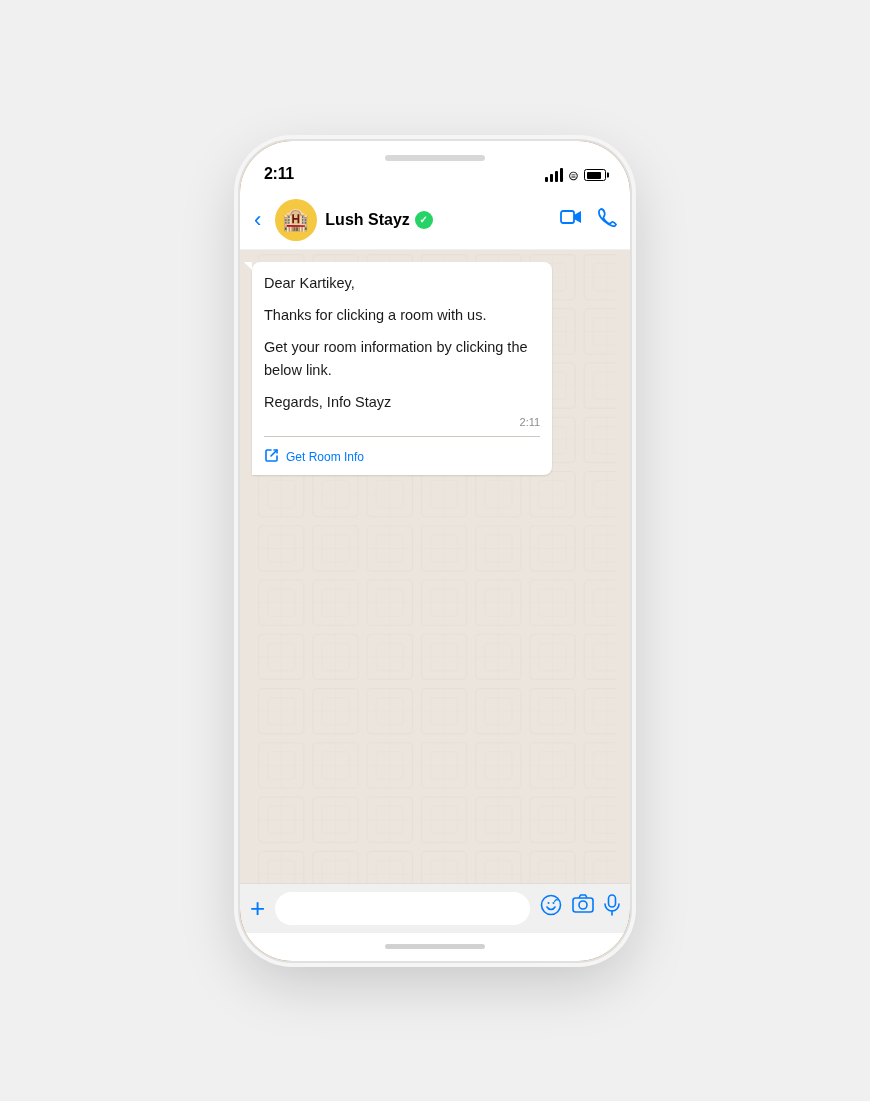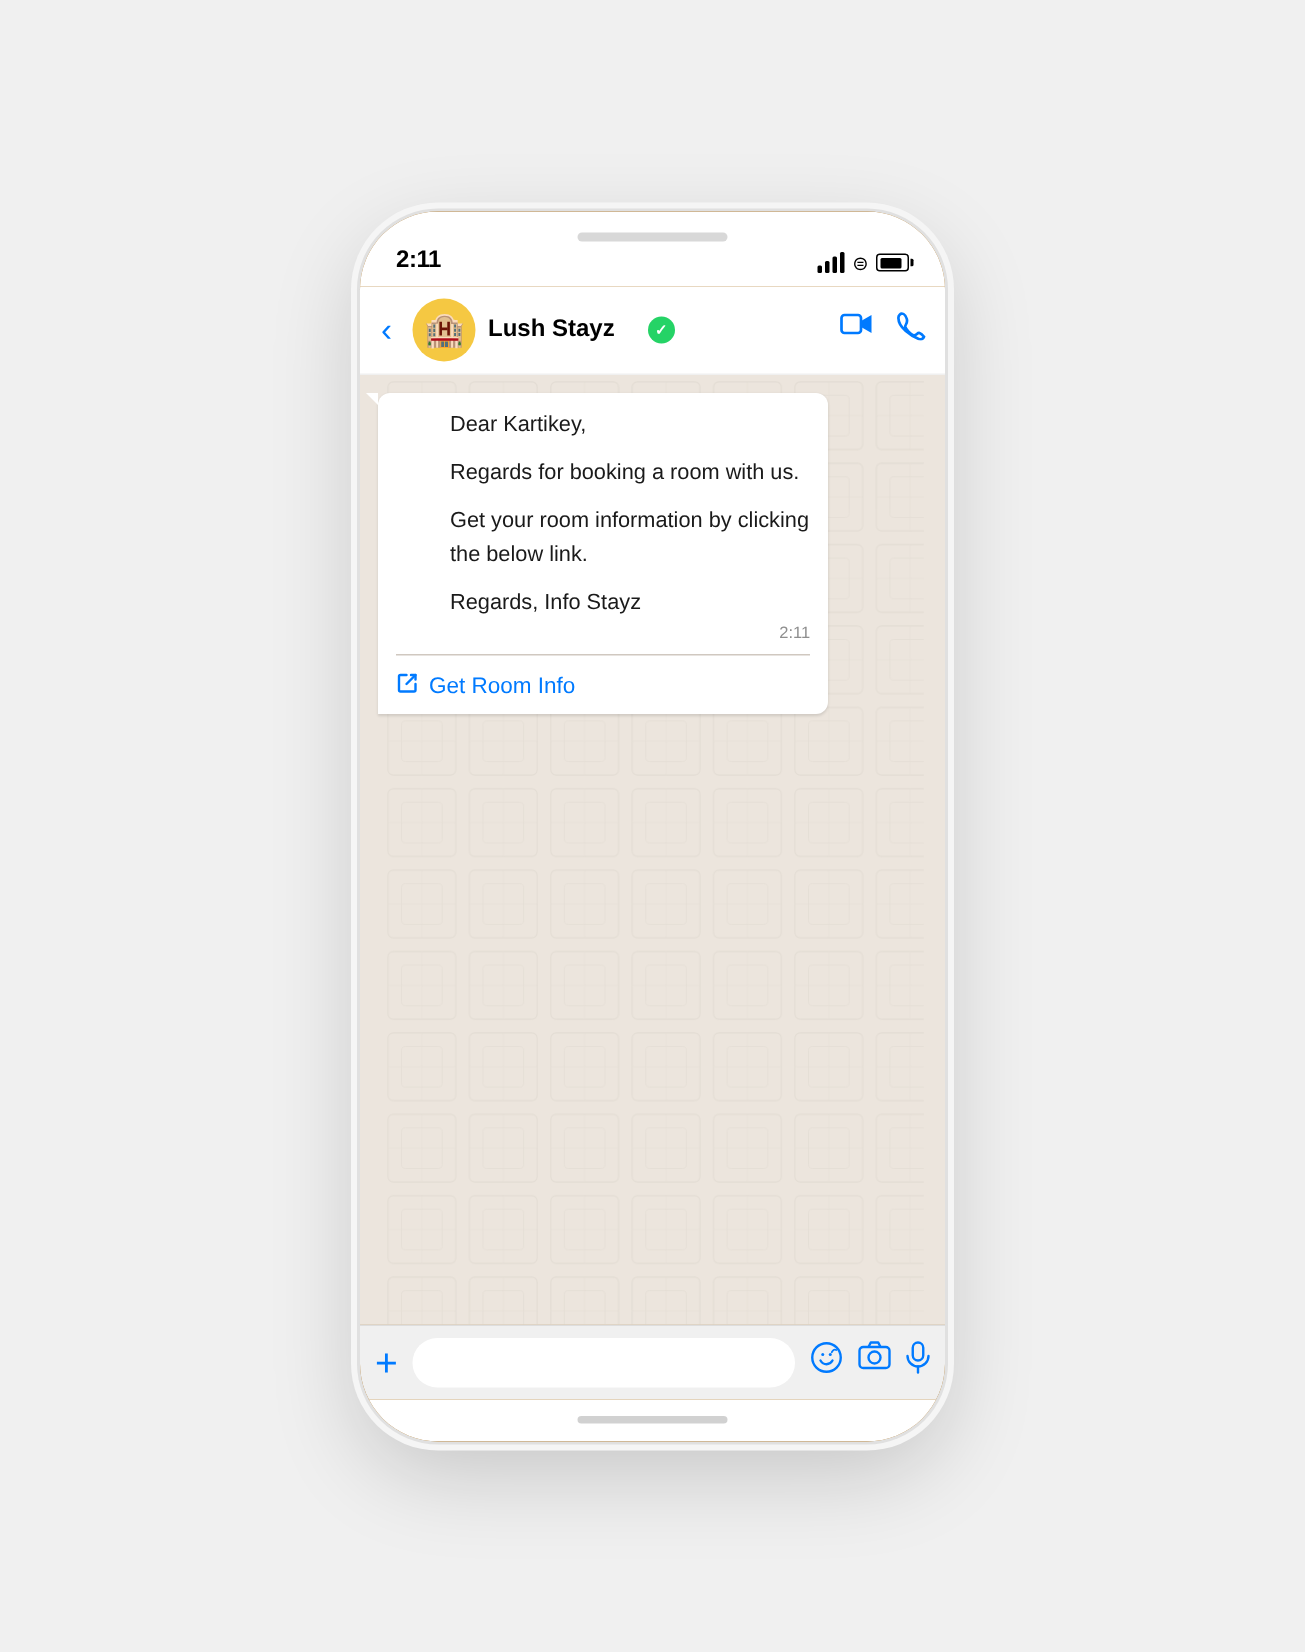--- a/index.html
+++ b/index.html
@@ -141,21 +141,21 @@
       align-items: center;
       justify-content: center;
       font-size: 22px;
       flex-shrink: 0;
     }
 
     .contact-info {
       flex: 1;
       display: flex;
       align-items: center;
-      gap: 22px;
+      gap: 5px;
     }
 
     .contact-name {
       font-size: 16px;
       font-weight: 600;
       color: #000;
     }
 
     .verified-badge {
       width: 18px;
@@ -230,21 +230,20 @@
     }
 
     .message-text {
       font-size: 14.5px;
       color: #1a1a1a;
       line-height: 1.55;
     }
 
     .message-text p {
       margin-bottom: 10px;
-      margin-left: 36px;
     }
     .message-text p:last-child {
       margin-bottom: 0;
     }
 
     .message-timestamp {
       font-size: 11px;
       color: #8e8e8e;
       text-align: right;
       margin-top: 2px;
@@ -253,21 +252,21 @@
     .message-divider {
       border-top: 1px solid #d0c8c0;
       margin: 8px 0 6px 0;
     }
 
     .message-link {
       display: flex;
       align-items: center;
       gap: 6px;
       color: #007AFF;
-      font-size: 15px;
+      font-size: 12px;
       font-weight: 500;
       padding: 4px 0 2px 0;
       cursor: pointer;
       text-decoration: none;
     }
 
     .link-icon {
       font-size: 16px;
     }
 
@@ -389,21 +388,21 @@
         </pattern>
       </defs>
       <rect width="400" height="700" fill="url(#wa-pattern)"></rect>
     </svg>
 
     <div class="messages-area">
 
       <div class="message-bubble">
         <div class="message-text">
           <p>Dear Kartikey,</p>
-          <p>Regards for booking a room with us.</p>
+          <p>Thanks for clicking a room with us.</p>
           <p>Get your room information by clicking the below link.</p>
           <p>Regards, Info Stayz</p>
         </div>
         <div class="message-timestamp">2:11</div>
         <div class="message-divider"></div>
         <a class="message-link" href="#">
           <span class="link-icon">
             
             <svg width="16" height="16" viewBox="0 0 16 16" fill="none" xmlns="http://www.w3.org/2000/svg">
               <path d="M10 3h3v3" stroke="#007AFF" stroke-width="1.6" stroke-linecap="round" stroke-linejoin="round"></path>

